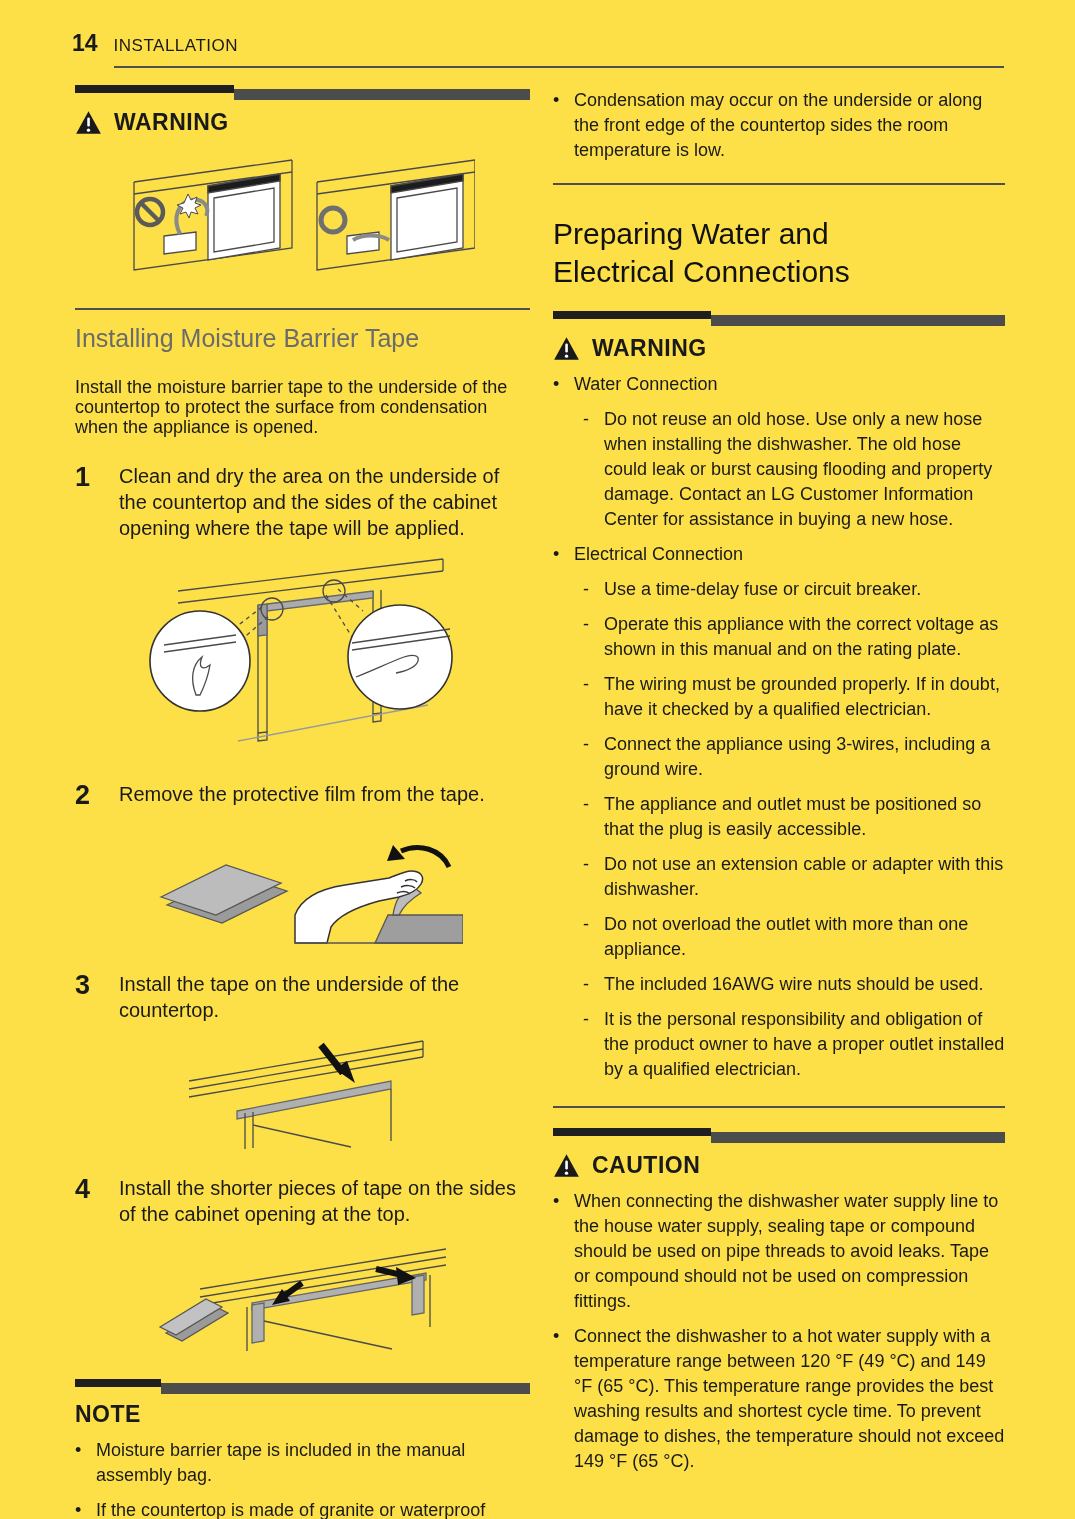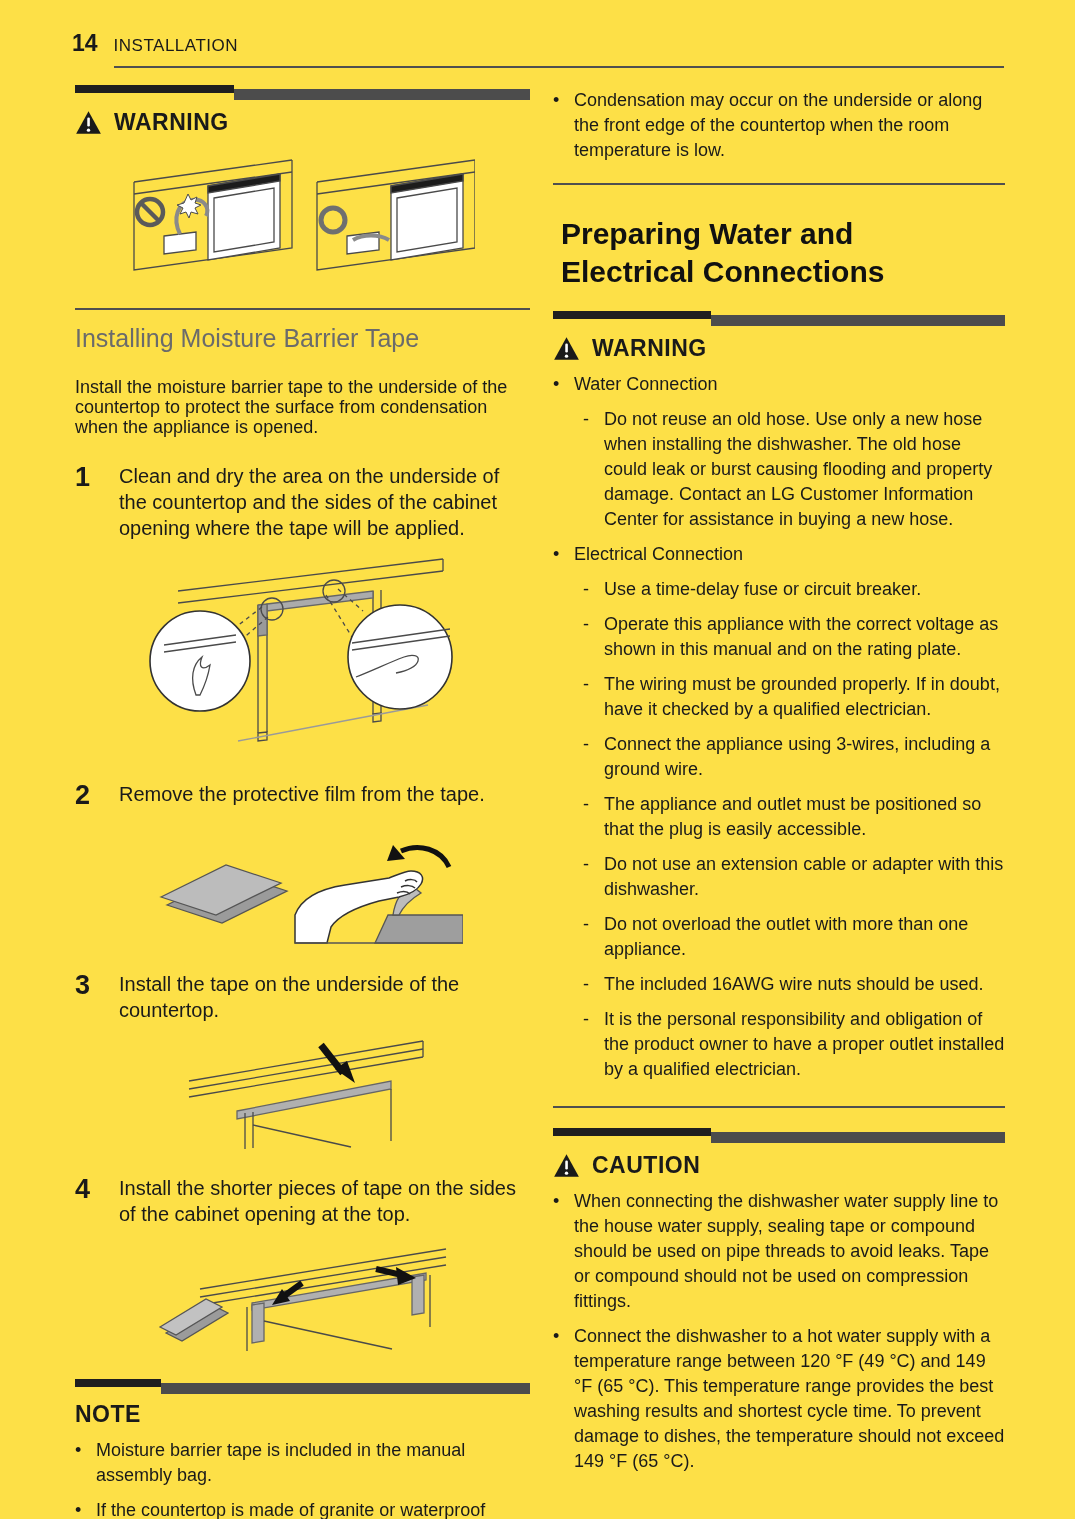--- a/index.html
+++ b/index.html
@@ -37,21 +37,21 @@
   .step-body{flex:1;font-size:20px;line-height:26px;}
   .fig{display:block;margin:14px auto 4px;}
 
   
   .bullet-item{display:flex;gap:11px;margin-top:10px;font-size:18px;line-height:25px;}
   .bullet-item .mk{flex:none;width:10px;}
   .dash-item{display:flex;gap:10px;margin:10px 0 0 30px;font-size:18px;line-height:25px;}
   .dash-item .mk{flex:none;width:11px;}
 
   
-  .sect-title{font-size:30px;line-height:38px;font-weight:700;color:#111;max-width:400px;margin:30px 8px 20px;}
+  .sect-title{font-size:30px;line-height:38px;font-weight:400;color:#111;max-width:400px;margin:30px 0 20px;}
   .col-right .rule.top{margin:20px 0 0;}
   .col-right .rule.mid{margin:24px 0 20px;}
 
   .note-wrap{margin-top:28px;}
   .wrn-wrap{margin-top:0;}
   .ill-line{stroke:#4a4a4a;stroke-width:1.3;fill:none;}
 </style>
 </head>
 <body>
 
@@ -247,21 +247,21 @@
         <span class="mk">•</span>
         <p>If the countertop is made of granite or waterproof materials, the moisture barrier tape is not required.</p>
       </div>
     </div>
   </div>
 
   <div class="col-right">
 
     <div class="bullet-item" style="margin-top:0;">
       <span class="mk">•</span>
-      <p>Condensation may occur on the underside or along the front edge of the countertop when the room temperature is low.</p>
+      <p>Condensation may occur on the underside or along the front edge of the countertop sides the room temperature is low.</p>
     </div>
 
     <hr class="rule top">
 
     <h1 class="sect-title">Preparing Water and Electrical Connections</h1>
 
     <div>
       <div class="hd-bar">
           <span class="seg1"></span>
           <span class="seg2"></span>

